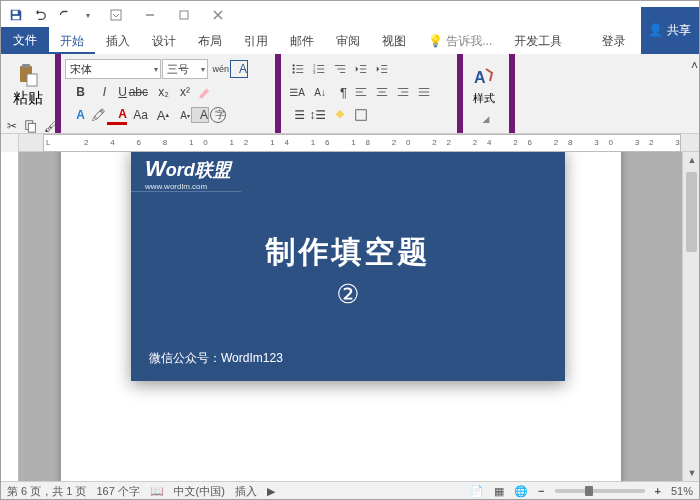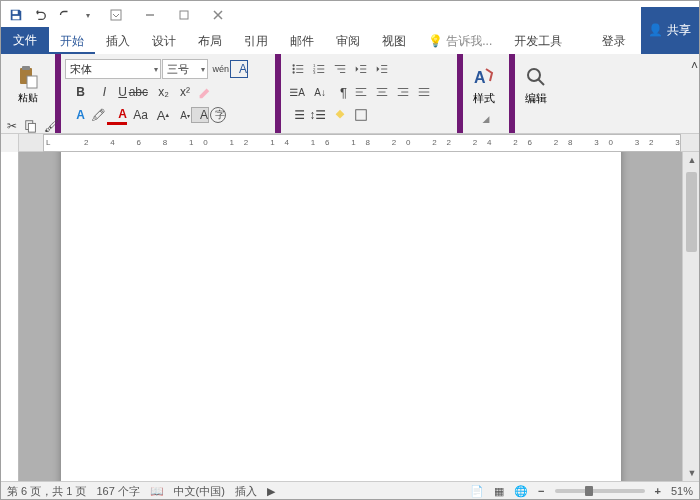--- a/index.html
+++ b/index.html
@@ -119,21 +119,21 @@
 
 <div class="ribbon">
   <div class="group" style="width:60px">
     <div class="group-inner" style="flex-direction:column;align-items:center">
       <div class="big-btn">
         <svg class="svgL" viewBox="0 0 24 24">
             <rect x="4" y="3" width="12" height="16" fill="#a67c3c" rx="1"></rect>
             <rect x="6" y="1" width="8" height="4" fill="#888" rx="1"></rect>
             <rect x="11" y="11" width="10" height="12" fill="#fff" stroke="#888"></rect>
           </svg>
-        <span style="font-size:10px">粘贴</span>
+        <span style="font-size:15px">粘贴</span>
       </div>
       <div class="row">
         <div class="sbtn">✂</div>
         <div class="sbtn">
             <svg class="svg" viewBox="0 0 16 16">
               <rect x="2" y="2" width="8" height="10" fill="none" stroke="#666"></rect>
               <rect x="5" y="5" width="8" height="10" fill="#fff" stroke="#666"></rect>
             </svg>
           </div>
         <div class="sbtn">🖌</div>
@@ -300,45 +300,43 @@
           <text x="2" y="18" font-size="16" fill="#2b579a" font-weight="700">A</text>
           <path d="M14 4l6 4-2 8" fill="none" stroke="#c0504d" stroke-width="2"></path>
         </svg>
       <span>样式</span>
     </div>
     <div class="label">
         <span class="dlaunch">◢</span>
       </div>
   </div>
 
-  <div class="group" style="width:52px;border-right:none">
-    <div class="big-btn">
-      <svg class="svgL" viewBox="0 0 24 24">
-          <circle cx="10" cy="10" r="6" fill="none" stroke="#555" stroke-width="2"></circle>
-          <line x1="14" y1="14" x2="20" y2="20" stroke="#555" stroke-width="2"></line>
-        </svg>
-      <span>编辑</span>
-    </div>
-  </div>
 
   <div style="position:absolute;right:2px;top:56px" class="sbtn">˄</div>
 </div>
 
 <div class="ruler-area">
   <div style="position:absolute;left:0;top:0;width:18px;height:18px;background:#f1f1f1;border-right:1px solid #ccc"></div>
   <div class="ruler">
     <span style="position:absolute;left:2px;top:3px;font-size:8px">L</span>
     <div class="marks">2 4 6 8 10 12 14 16 18 20 22 24 26 28 30 32 34 36 38 40 42 44 46 48</div>
   </div>
 </div>
 
 <div class="doc-area">
   <div class="vruler"></div>
   <div class="page">
     
+  </div>
+  <div class="overlay">
+    <div class="logo"><span class="w">W</span><span>ord联盟</span></div>
+    <div class="url">www.wordlm.com</div>
+    <div class="main">制作填空题</div>
+    <div class="circ">②</div>
+    <div class="foot">微信公众号：WordIm123</div>
   </div>
   <div class="vscroll">
     <div class="vbtn" style="font-size:9px;color:#666">▲</div>
     <div class="thumb"></div>
     <div class="vbtn" style="position:absolute;bottom:0;font-size:9px;color:#666">▼</div>
   </div>
 </div>
 
 <div class="status">
   <span>第 6 页，共 1 页</span>

